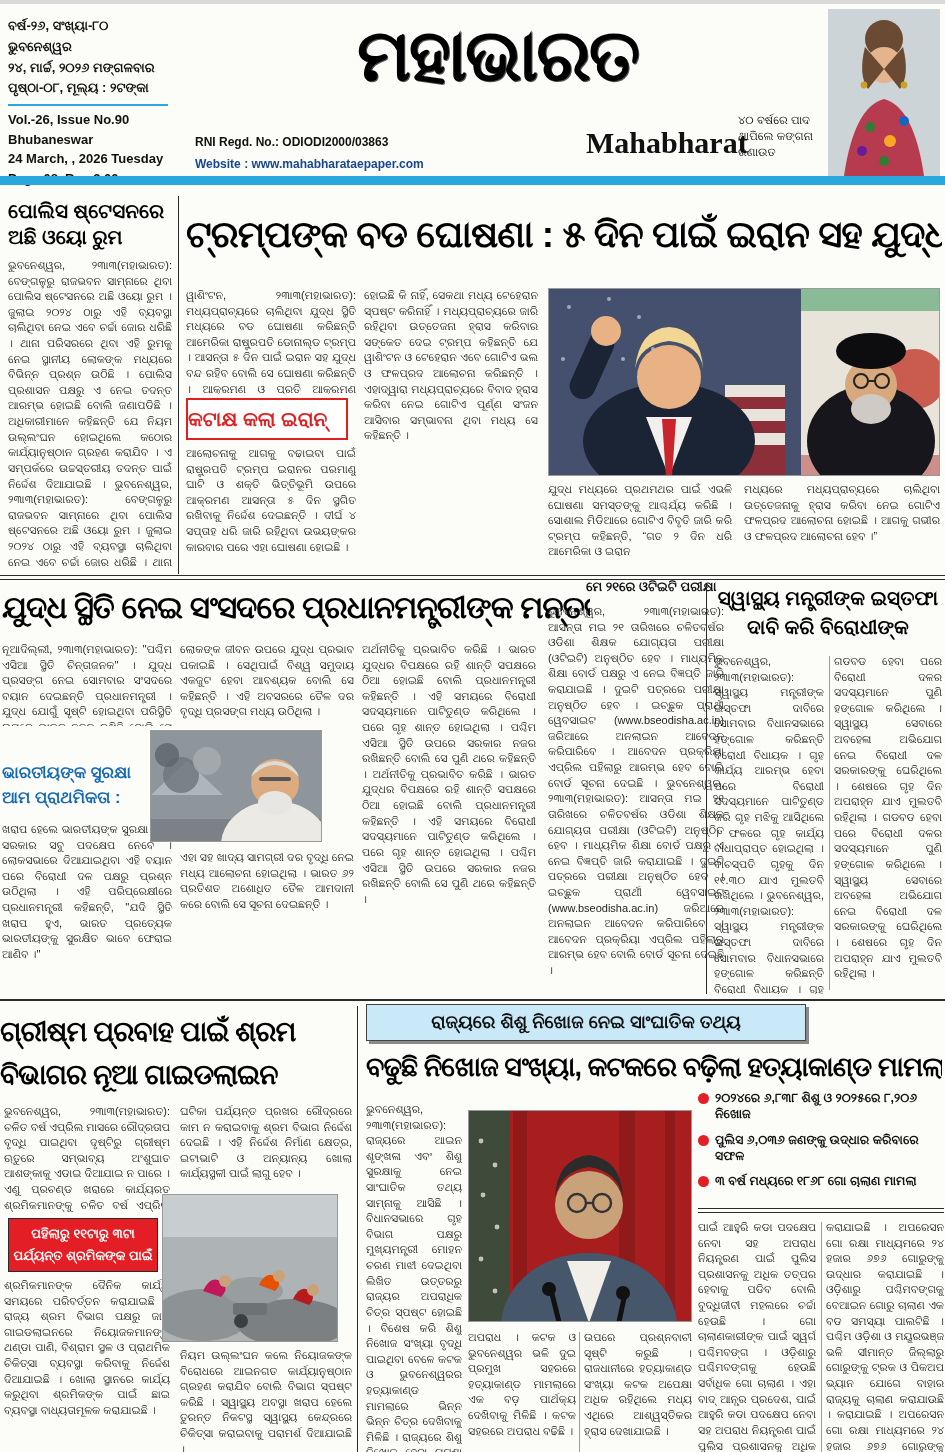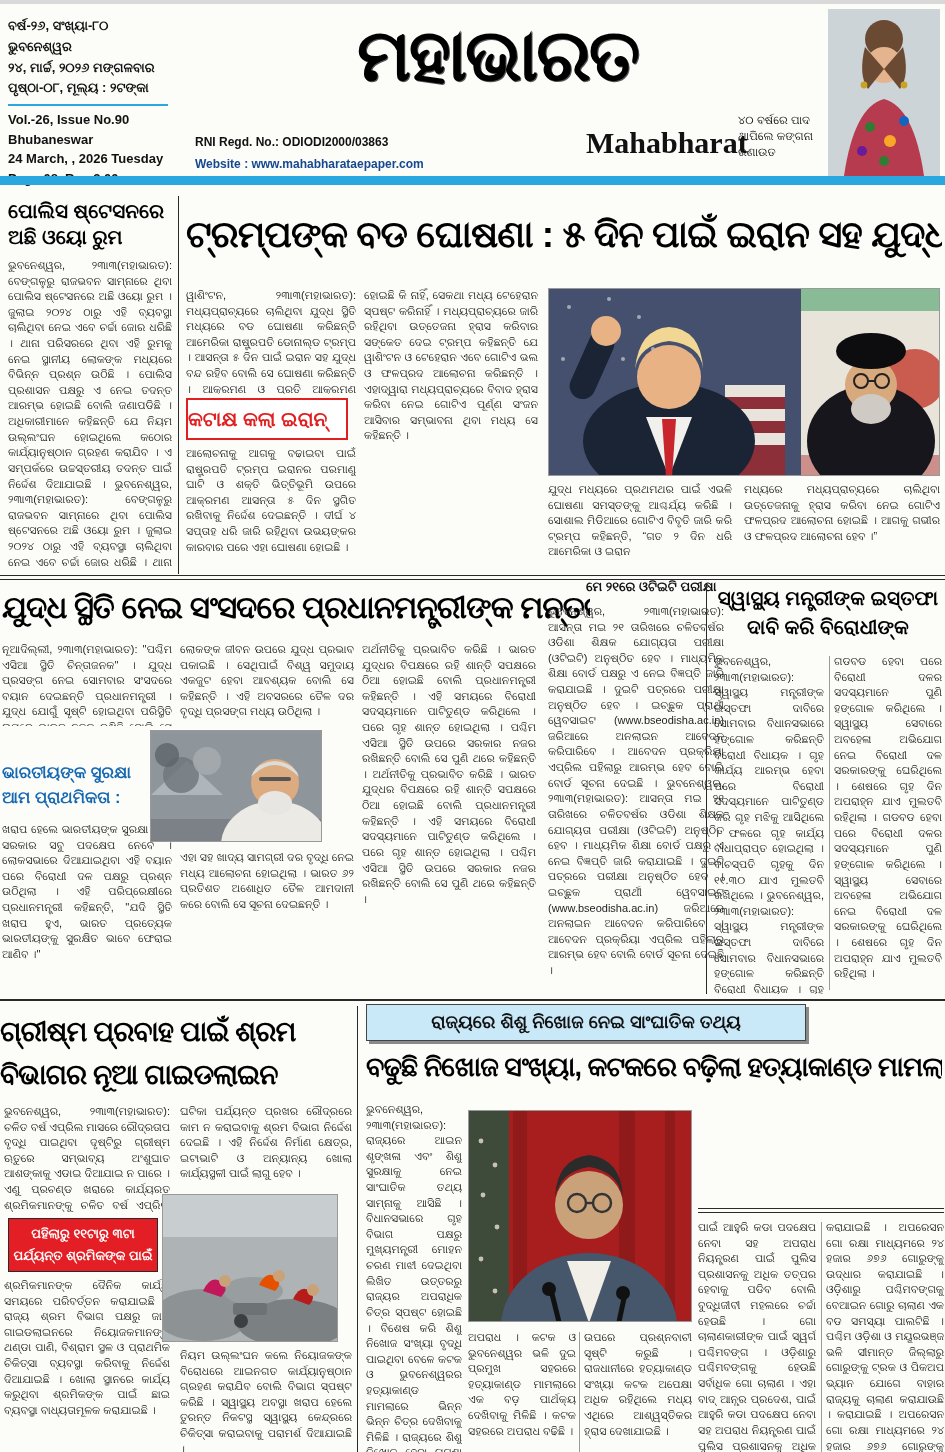--- a/index.html
+++ b/index.html
@@ -280,20 +280,34 @@
       <circle cx="108" cy="92" r="9" fill="none" stroke="#333333" stroke-width="2.4"></circle>
       <circle cx="133" cy="92" r="9" fill="none" stroke="#333333" stroke-width="2.4"></circle>
       <line x1="117" y1="92" x2="124" y2="92" stroke="#333333" stroke-width="2.4"></line>
       <rect x="84" y="180" width="5" height="34" fill="#111111" transform="rotate(-14 86 197)"></rect>
       <circle cx="80" cy="178" r="7" fill="#111111"></circle>
       <rect x="150" y="184" width="5" height="30" fill="#111111" transform="rotate(12 152 199)"></rect>
       <circle cx="154" cy="182" r="7" fill="#111111"></circle>
     </svg>
   </div>
 
+  <div class="abs bullets">
+    <div class="bullet-row">
+      <span class="bullet-dot"></span>
+      <span class="bullet-txt">୨୦୨୪ରେ ୬,୮୩୮ ଶିଶୁ ଓ ୨୦୨୫ରେ ୮,୨୦୬ ନିଖୋଜ</span>
+    </div>
+    <div class="bullet-row">
+      <span class="bullet-dot"></span>
+      <span class="bullet-txt">ପୁଲିସ ୬,୦୩୬ ଜଣଙ୍କୁ ଉଦ୍ଧାର କରିବାରେ ସଫଳ</span>
+    </div>
+    <div class="bullet-row">
+      <span class="bullet-dot"></span>
+      <span class="bullet-txt">୩ ବର୍ଷ ମଧ୍ୟରେ ୧୮୬୮ ଗୋ ଚାଲାଣ ମାମଲା</span>
+    </div>
+  </div>
   <div class="abs dblrule dbl2"></div>
 
   <div class="abs bt miss-r1">ପାଇଁ ଆହୁରି କଡା ପଦକ୍ଷେପ ନେବା ସହ ଅପରାଧ ନିୟନ୍ତ୍ରଣ ପାଇଁ ପୁଲିସ ପ୍ରଶାସନକୁ ଅଧିକ ତତ୍ପର ହେବାକୁ ପଡିବ ବୋଲି ବୁଦ୍ଧିଜୀବୀ ମହଲରେ ଚର୍ଚ୍ଚା ହେଉଛି । ଗୋ ଚାଲାଣକାରୀଙ୍କ ପାଇଁ ସ୍ୱର୍ଗ ପଶ୍ଚିମବଙ୍ଗ । ଓଡ଼ିଶାରୁ ପଶ୍ଚିମବଙ୍ଗକୁ ହେଉଛି ସର୍ବାଧିକ ଗୋ ଚାଲାଣ । ଏହା ବାଦ୍ ଆନ୍ଧ୍ର ପ୍ରଦେଶ, ପାଇଁ ଆହୁରି କଡା ପଦକ୍ଷେପ ନେବା ସହ ଅପରାଧ ନିୟନ୍ତ୍ରଣ ପାଇଁ ପୁଲିସ ପ୍ରଶାସନକୁ ଅଧିକ ତତ୍ପର ହେବାକୁ ପଡିବ ବୋଲି ବୁଦ୍ଧିଜୀବୀ ମହଲରେ ଚର୍ଚ୍ଚା ହେଉଛି । ଗୋ ଚାଲାଣକାରୀଙ୍କ ପାଇଁ ସ୍ୱର୍ଗ ପଶ୍ଚିମବଙ୍ଗ । ଓଡ଼ିଶାରୁ ପଶ୍ଚିମବଙ୍ଗକୁ ହେଉଛି ସର୍ବାଧିକ ଗୋ ଚାଲାଣ । ଏହା ବାଦ୍ ଆନ୍ଧ୍ର ପ୍ରଦେଶ,</div>
   <div class="abs colrule miss-rule1"></div>
   <div class="abs bt miss-r2">କରାଯାଇଛି । ଅପରେସନ ଗୋ ରକ୍ଷା ମାଧ୍ୟମରେ ୨୪ ହଜାର ୬୭୬ ଗୋରୁଙ୍କୁ ଉଦ୍ଧାର କରାଯାଇଛି । ଓଡ଼ିଶାରୁ ପଶ୍ଚିମବଙ୍ଗକୁ ବେଆଇନ ଗୋରୁ ଚାଲାଣ ଏକ ବଡ ସମସ୍ୟା ପାଲଟିଛି । ପଶ୍ଚିମ ଓଡ଼ିଶା ଓ ମୟୂରଭଞ୍ଜ ଭଳି ସୀମାନ୍ତ ଜିଲ୍ଲାରୁ ଗୋରୁଙ୍କୁ ଟ୍ରକ ଓ ପିକଅପ ଭ୍ୟାନ ଯୋଗେ ବାହାର ରାଜ୍ୟକୁ ଚାଲାଣ କରାଯାଉଛି । କରାଯାଇଛି । ଅପରେସନ ଗୋ ରକ୍ଷା ମାଧ୍ୟମରେ ୨୪ ହଜାର ୬୭୬ ଗୋରୁଙ୍କୁ ଉଦ୍ଧାର କରାଯାଇଛି । ଓଡ଼ିଶାରୁ ପଶ୍ଚିମବଙ୍ଗକୁ ବେଆଇନ ଗୋରୁ ଚାଲାଣ ଏକ ବଡ ସମସ୍ୟା ପାଲଟିଛି । ପଶ୍ଚିମ ଓଡ଼ିଶା ଓ ମୟୂରଭଞ୍ଜ ଭଳି ସୀମାନ୍ତ ଜିଲ୍ଲାରୁ ଗୋରୁଙ୍କୁ ଟ୍ରକ ଓ ପିକଅପ ଭ୍ୟାନ ଯୋଗେ ବାହାର ରାଜ୍ୟକୁ ଚାଲାଣ କରାଯାଉଛି ।</div>
 
   <div class="abs bt miss-b1">ଅପରାଧ । କଟକ ଓ ଭୁବନେଶ୍ୱର ଭଳି ଦୁଇ ପ୍ରମୁଖ ସହରରେ ହତ୍ୟାକାଣ୍ଡ ମାମଲାରେ ଏକ ବଡ଼ ପାର୍ଥକ୍ୟ ଦେଖିବାକୁ ମିଳିଛି । କଟକ ସହରରେ ଅପରାଧ ବଢିଛି ।</div>
   <div class="abs colrule miss-rule2"></div>
   <div class="abs bt miss-b2">ଉପରେ ପ୍ରଶ୍ନବାଚୀ ସୃଷ୍ଟି କରୁଛି । ରାଜଧାନୀରେ ହତ୍ୟାକାଣ୍ଡ ସଂଖ୍ୟା କଟକ ଅପେକ୍ଷା ଅଧିକ ରହିଥିଲେ ମଧ୍ୟ ଏଥିରେ ଆଶ୍ୱସ୍ତିକର ହ୍ରାସ ଦେଖାଯାଇଛି ।</div>
 

